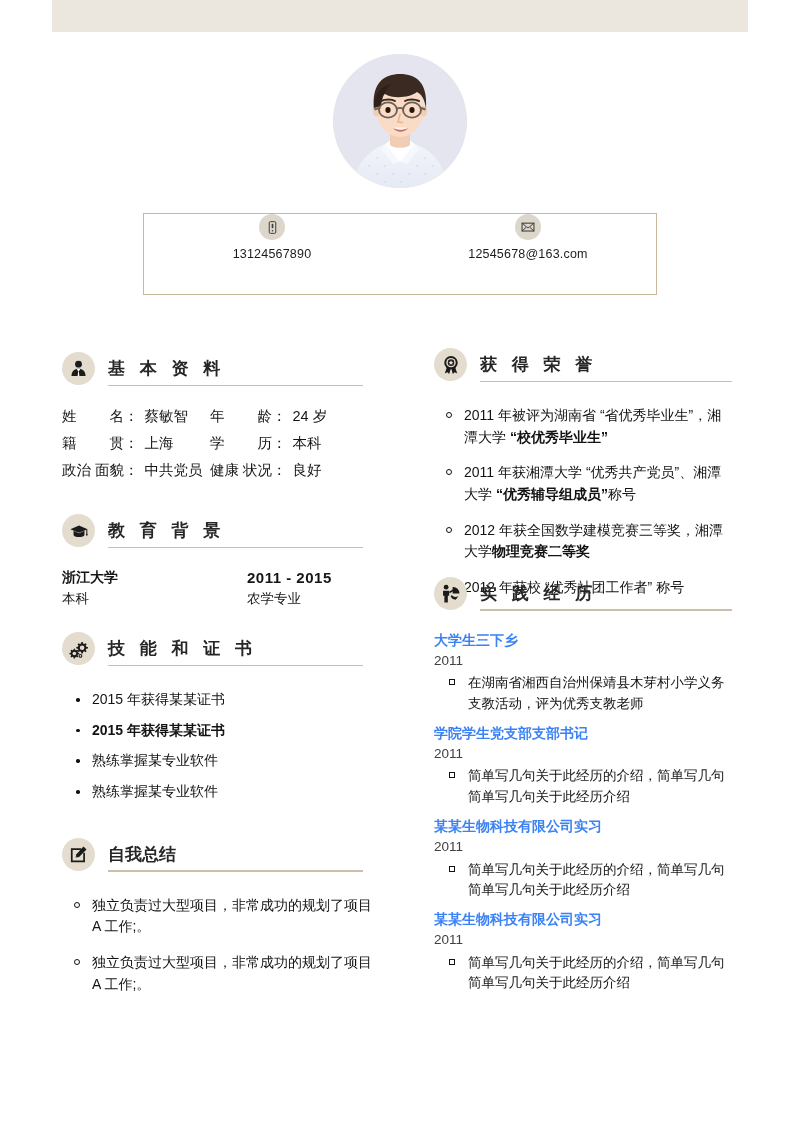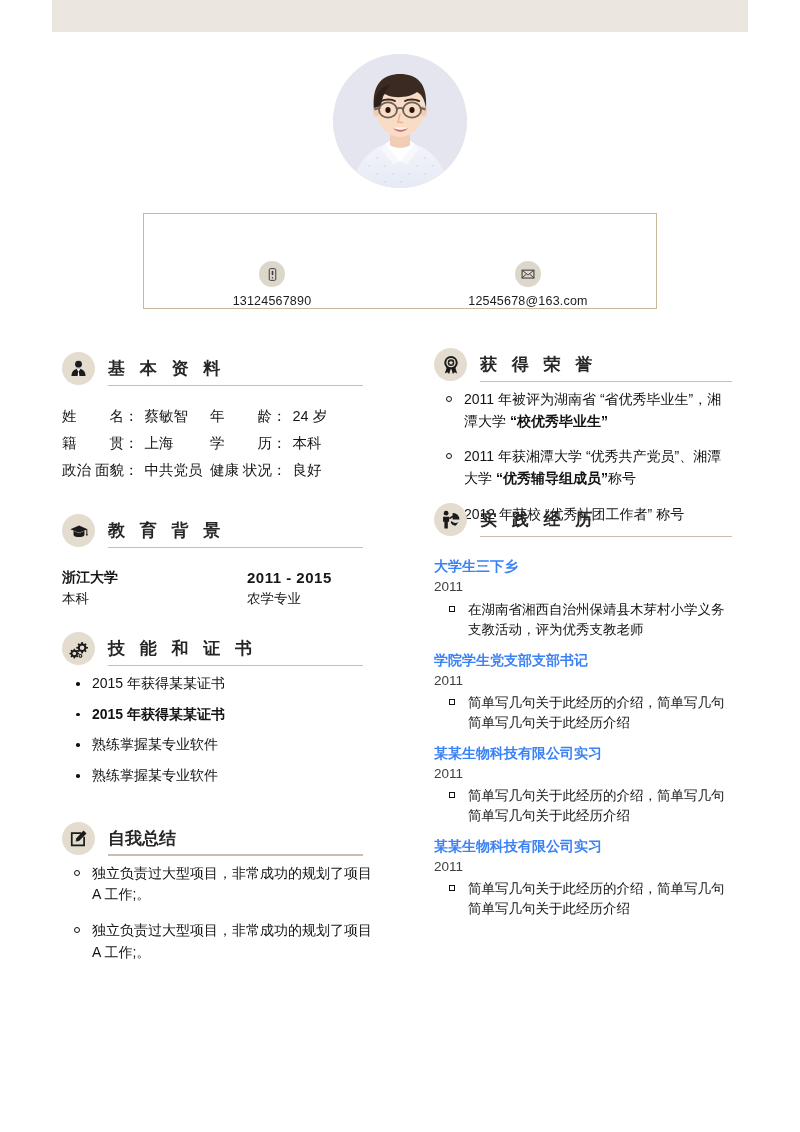--- a/index.html
+++ b/index.html
@@ -48,25 +48,25 @@
     background: #e3e4ee;
   }
   .photo-svg { display: block; width: 134px; height: 134px; }
 
   
   .contact-box {
     position: absolute;
     left: 143px;
     top: 213px;
     width: 514px;
-    height: 96px;
+    height: 82px;
     border: 1px solid #c9b99c;
     box-sizing: border-box;
     display: flex;
-    align-items: flex-end;
+    align-items: flex-start;
   }
   .contact-item {
     flex: 1 1 0;
     display: flex;
     flex-direction: column;
     align-items: center;
     justify-content: center;
     gap: 7px;
   }
   .contact-icon {
@@ -169,21 +169,21 @@
     grid-template-columns: 185px 1fr;
     row-gap: 3px;
     font-size: 13.5px;
     color: #161616;
   }
   .edu-strong { font-weight: bold; font-size: 14px; }
   .edu-date { font-weight: bold; font-size: 15px; letter-spacing: 0.5px; }
 
   
   ul.blist {
-    margin: 8px 0 0 0;
+    margin: 24px 0 0 0;
     padding: 0 0 0 30px;
     list-style: none;
   }
   ul.blist li {
     position: relative;
     font-size: 14px;
     line-height: 1.55;
     color: #131313;
     margin-bottom: 9px;
   }
@@ -516,20 +516,21 @@
             <path d="M11 5.8 L11.8 7.5 L13.6 7.7 L12.3 9.0 L12.6 10.8 L11 9.9 L9.4 10.8 L9.7 9.0 L8.4 7.7 L10.2 7.5 Z" fill="#e4ddcf"></path>
           </svg>
         </span>
         <span class="sec-title">获 得 荣 誉</span>
         <span class="sec-rule"></span>
       </div>
 
       <ul class="blist ring honors-list">
         <li><span>2011 年被评为湖南省 “省优秀毕业生”，湘潭大学 </span><b>“校优秀毕业生”</b><span></span></li>
         <li><span>2011 年获湘潭大学 “优秀共产党员”、湘潭大学 </span><b>“优秀辅导组成员”</b><span>称号</span></li>
+        <li><span>2012 年获全国数学建模竞赛三等奖，湘潭大学</span><b>物理竞赛二等奖</b><span></span></li>
         <li><span>2012 年获校 “优秀社团工作者” 称号</span><b></b><span></span></li>
       </ul>
     </div>
 
     <div class="gap-overlap"></div>
 
     <div class="sec" style="margin-top:-36px;">
       <div class="sec-head">
         <span class="sec-icon">
           <svg width="21" height="21" viewBox="0 0 22 22">

